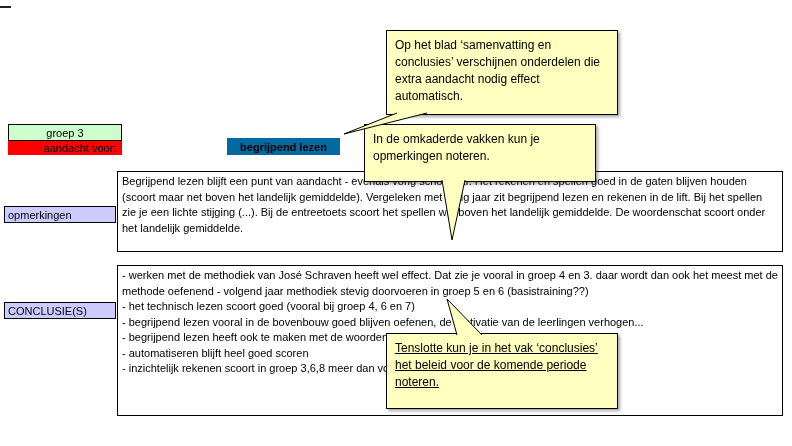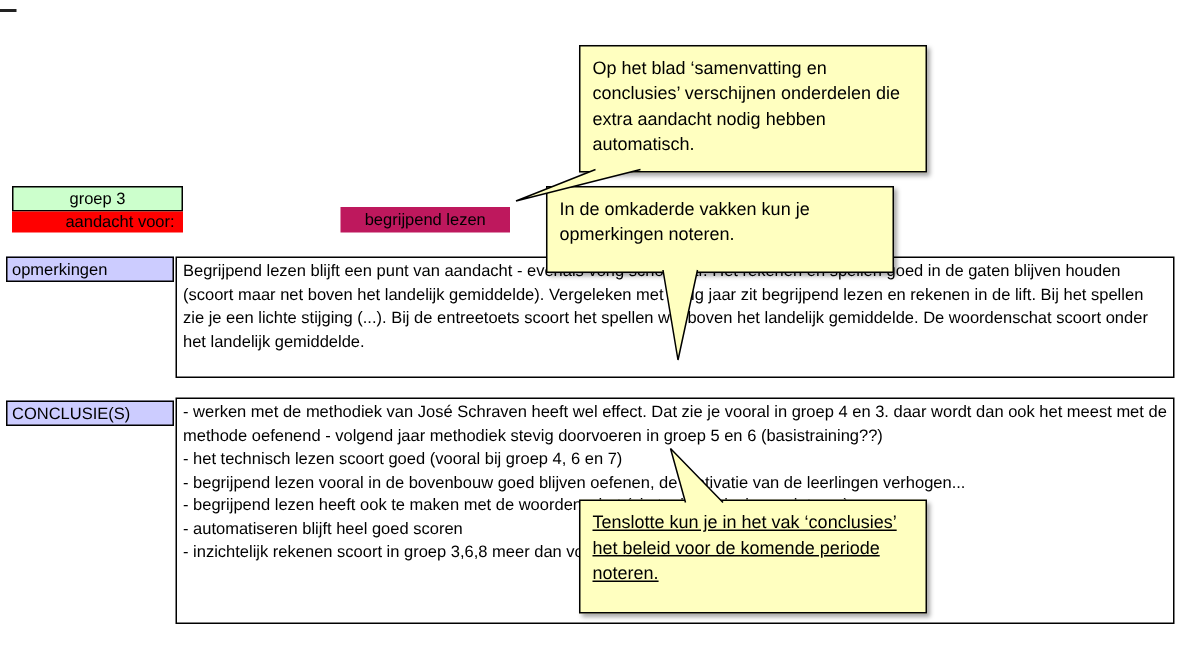--- a/index.html
+++ b/index.html
@@ -6,24 +6,24 @@
   body{
     width:792px;height:446px;position:relative;overflow:hidden;
     background:#ffffff;color:#000;
     font-family:"Liberation Sans", sans-serif;
   }
   #corner-mark{position:absolute;left:0;top:6px;width:11px;height:2px;background:#222;}
 
   .cell{position:absolute;font-size:11px;display:flex;align-items:center;justify-content:center;box-sizing:border-box;}
   #cell-group{left:8px;top:124px;width:114px;height:17px;background:#ccffcc;border:1px solid #000;}
   #cell-attn{left:8px;top:141px;width:114px;height:14px;background:#ff0000;padding-left:30px;}
-  #cell-subject{left:227px;top:138px;width:113px;height:17px;background:#be185d;}
+  #cell-subject{left:227px;top:138px;width:113px;height:17px;background:#0369a1;font-weight:bold;}
 
   .rowlabel{position:absolute;left:4px;width:112px;height:17px;background:#ccccff;border:1px solid #000;
-    font-size:11px;display:flex;align-items:center;padding-left:3px;box-sizing:border-box;}
+    font-size:11px;display:flex;align-items:center;padding-left:3px;box-sizing:border-box;margin-top:35px;}
   #label-opm{top:171px;}
   #label-con{top:267px;}
 
   .bigbox{position:absolute;left:117px;width:666px;background:#fff;border:1px solid #000;box-sizing:border-box;overflow:hidden;}
   #box-opm{top:171px;height:81px;}
   #box-con{top:265px;height:151px;}
   .boxtext{padding:2px 4px;font-size:11px;line-height:15.5px;white-space:pre-wrap;}
 
   .callout{position:absolute;width:232px;background:#ffffc0;border:1px solid #000;
     box-shadow:2px 2px 3px rgba(0,0,0,0.35);box-sizing:border-box;
@@ -57,21 +57,21 @@
 <div class="bigbox" id="box-con">
   <div class="boxtext">- werken met de methodiek van José Schraven heeft wel effect. Dat zie je vooral in groep 4 en 3. daar wordt dan ook het meest met de methode oefenend - volgend jaar methodiek stevig doorvoeren in groep 5 en 6 (basistraining??)
 - het technisch lezen scoort goed (vooral bij groep 4, 6 en 7)
 - begrijpend lezen vooral in de bovenbouw goed blijven oefenen, de motivatie van de leerlingen verhogen...
 - begrijpend lezen heeft ook te maken met de woordenschat (zie taalbeleidsplan, volgt nog)
 - automatiseren blijft heel goed scoren
 - inzichtelijk rekenen scoort in groep 3,6,8 meer dan voldoende</div>
 </div>
 
 <div class="callout" id="callout-1">
-  <div>Op het blad ‘samenvatting en conclusies’ verschijnen onderdelen die extra aandacht nodig hebben automatisch.</div>
+  <div>Op het blad ‘samenvatting en conclusies’ verschijnen onderdelen die extra aandacht nodig effect automatisch.</div>
 </div>
 <div class="callout" id="callout-2">
   <div>In de omkaderde vakken kun je opmerkingen noteren.</div>
 </div>
 <div class="callout" id="callout-3">
   <div>Tenslotte kun je in het vak ‘conclusies’ het beleid voor de komende periode noteren.</div>
 </div>
 
 <svg class="tail" id="tail-1" xmlns="http://www.w3.org/2000/svg">
   <polygon points="57,0 87,0 4,21"></polygon>

